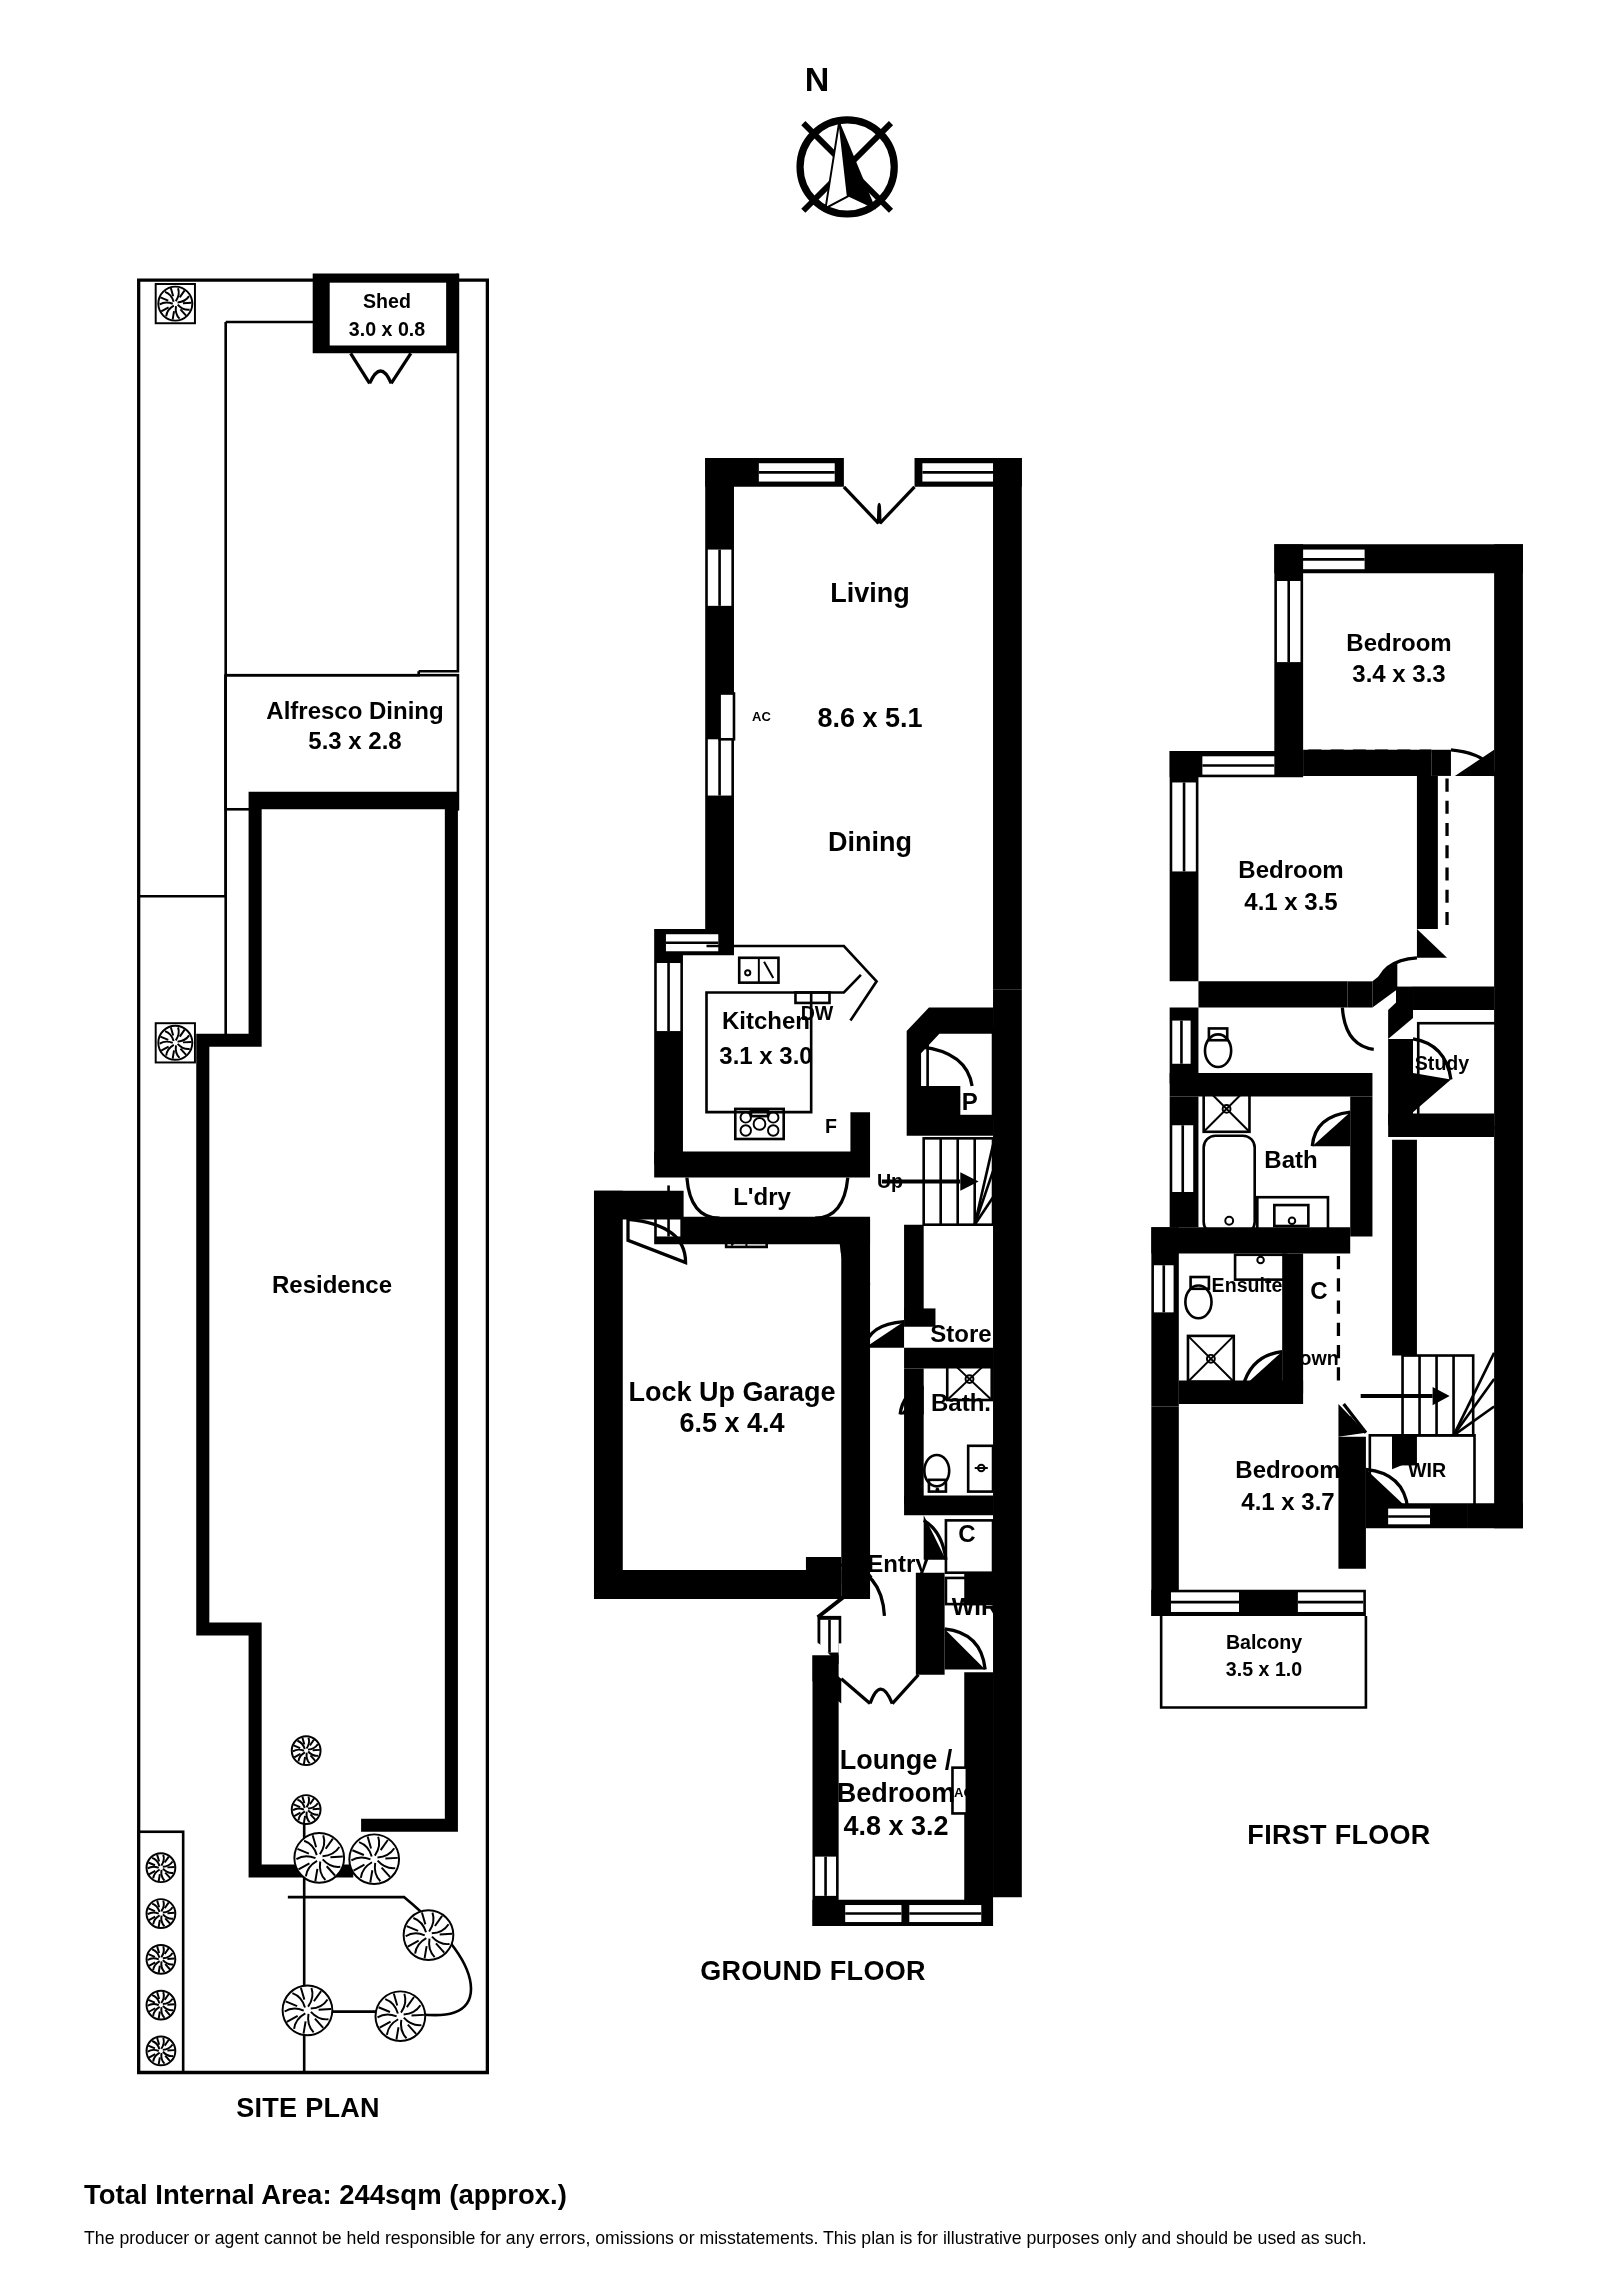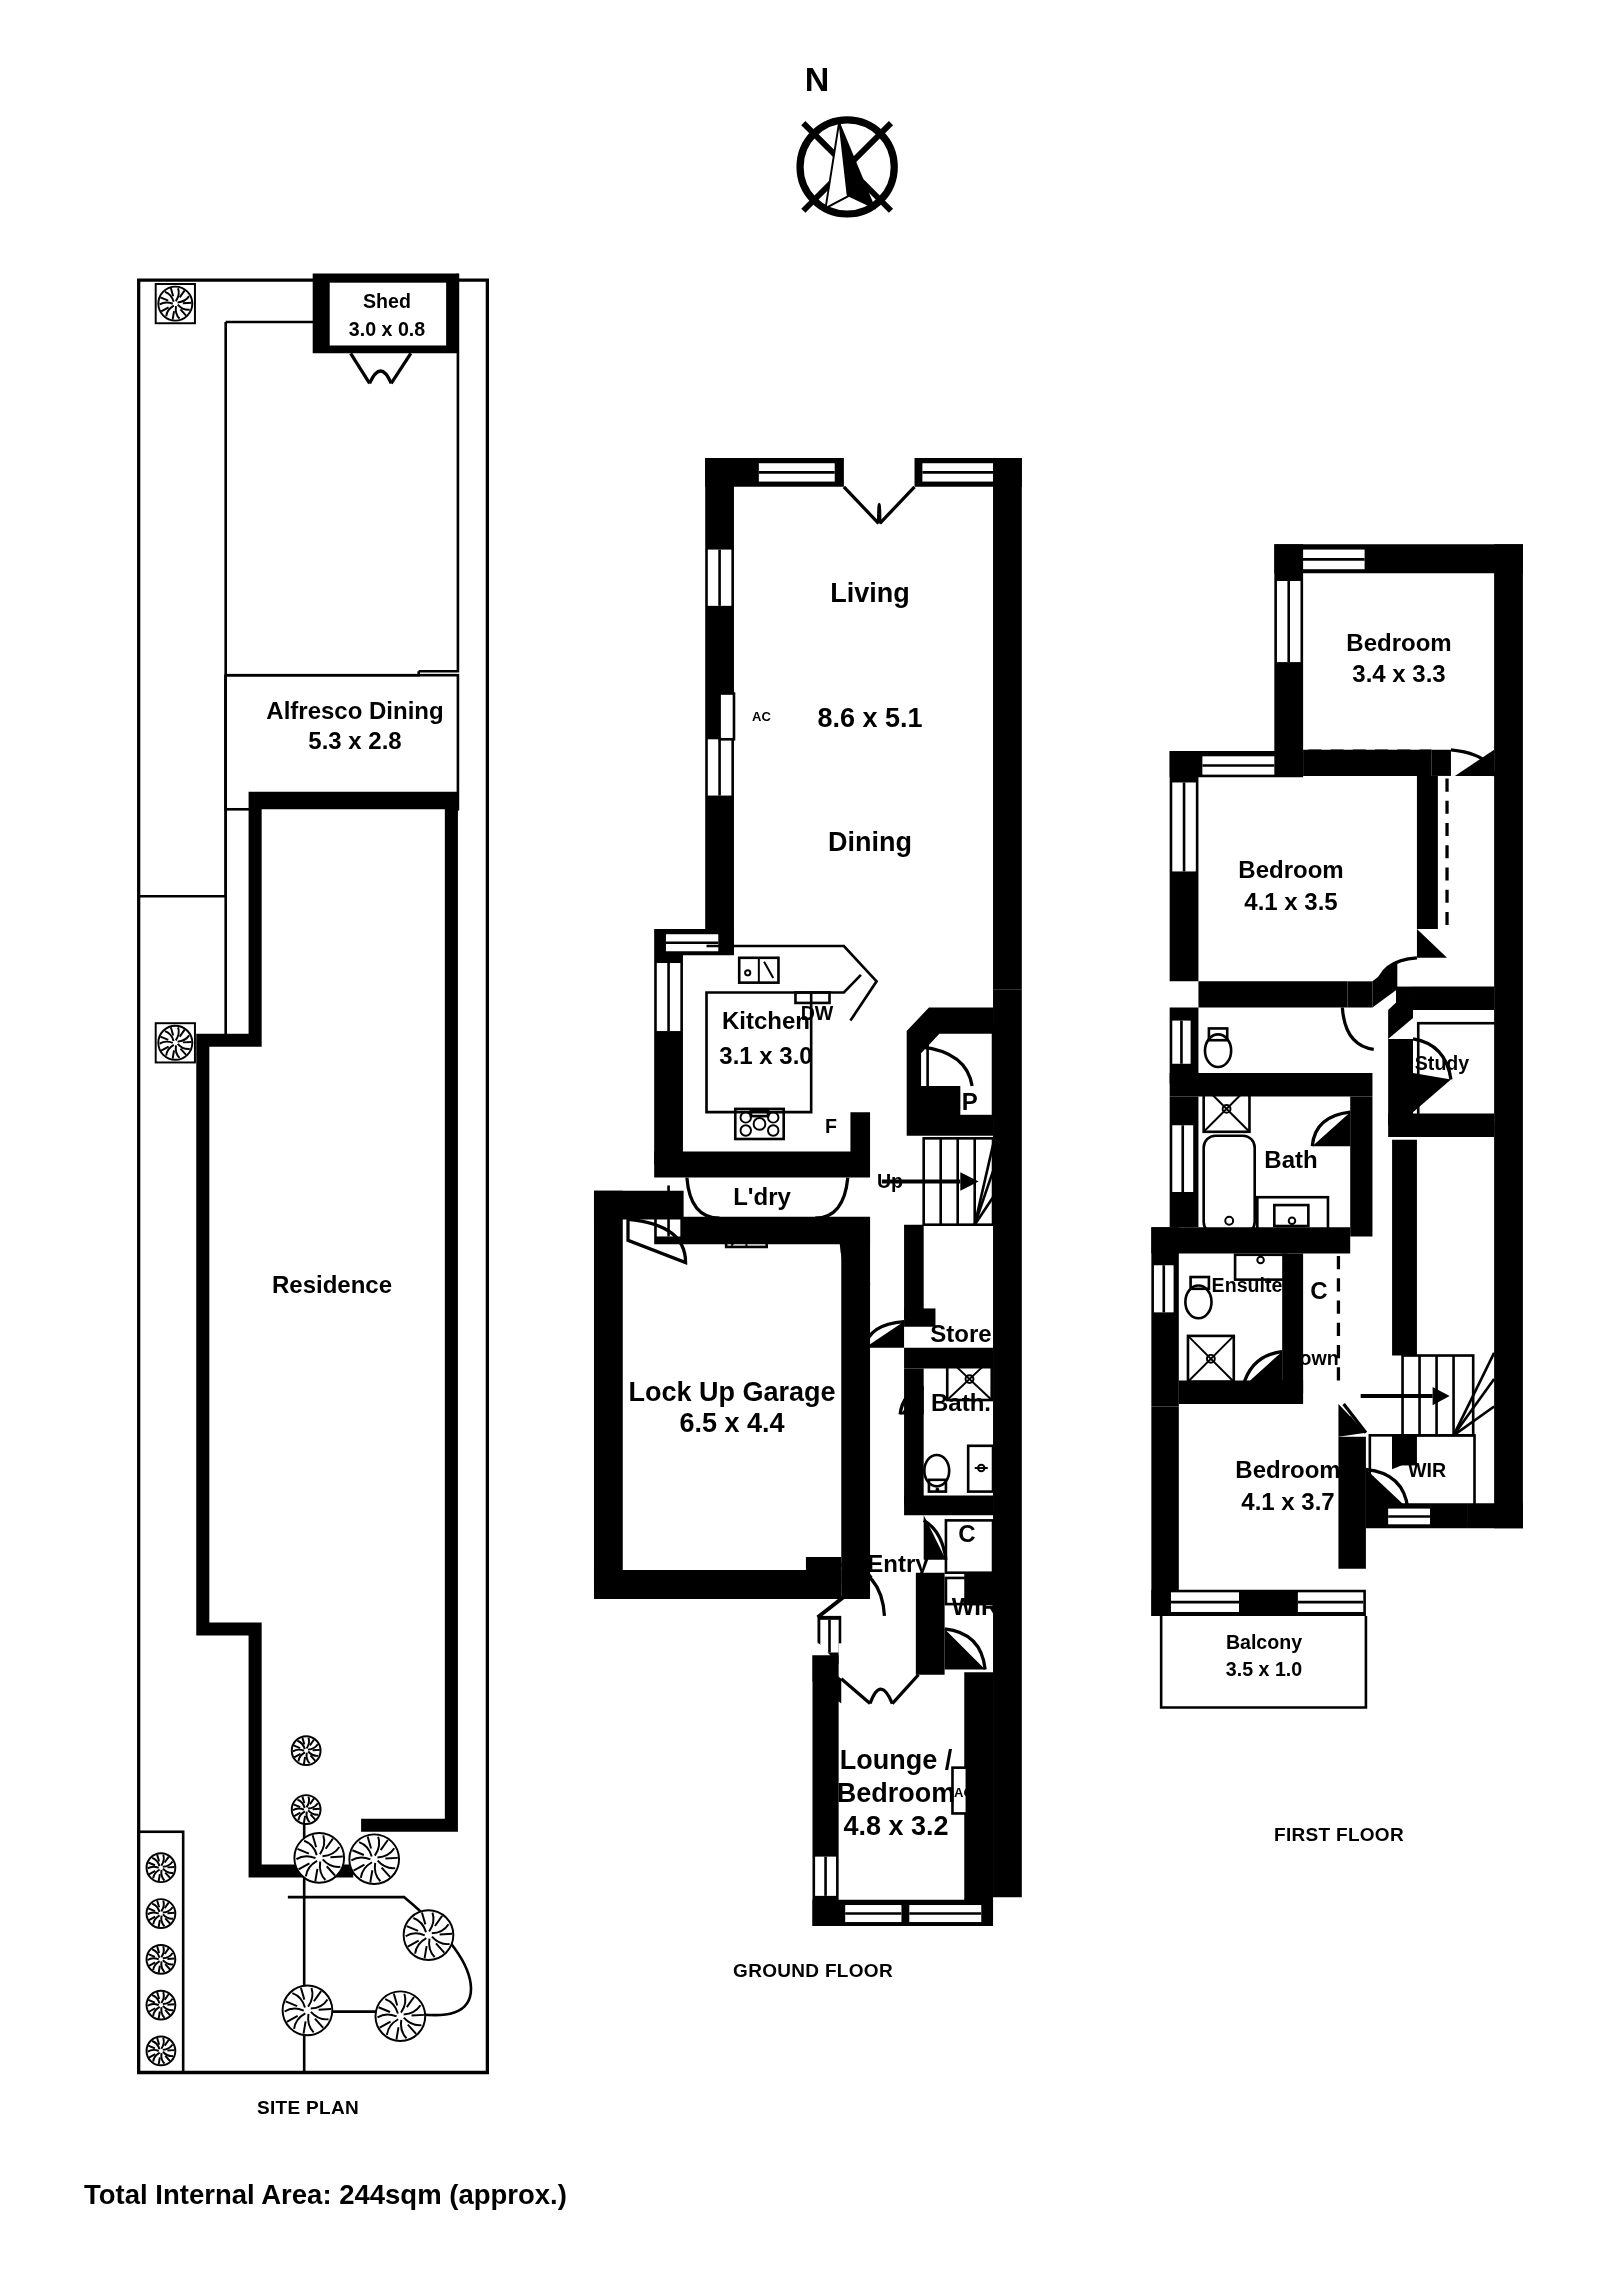--- a/index.html
+++ b/index.html
@@ -44,21 +44,21 @@
     color: #000;
     white-space: nowrap;
     line-height: 1.12;
     text-align: center;
     transform: translate(-50%, -50%);
   }
   .lbl.room   { font-size: 24px; }
   .lbl.big    { font-size: 27px; }
   .lbl.small  { font-size: 19.6px; }
   .lbl.micro  { font-size: 13px; padding-left: 39px; }
-  .lbl.floor  { font-size: 19px; letter-spacing: 0.3px; }
+  .lbl.floor  { font-size: 27px; letter-spacing: 0.3px; }
   .lbl.compass{ font-size: 34px; }
 
   .footer {
     position: absolute;
     left: 0;
     width: 1623px;
     font-family: "Liberation Sans", sans-serif;
     color: #000;
   }
   #area-total {
@@ -735,16 +735,17 @@
 
   <div class="lbl small" style="left:1427px; top:1471px;">WIR</div>
 
   <div class="lbl small" style="left:1264px; top:1643px;">Balcony</div>
   <div class="lbl small" style="left:1264px; top:1670px;">3.5 x 1.0</div>
 
   <div class="lbl floor" style="left:1339px; top:1835px;">FIRST FLOOR</div>
 
   <div class="footer" id="area-total">Total Internal Area: 244sqm (approx.)</div>
   <div class="footer" id="disclaimer">
+    <div>The producer or agent cannot be held responsible for any errors, omissions or misstatements. This plan is for illustrative purposes only and should be used as such.</div>
   </div>
 
 </div>
 
 
 </body></html>

